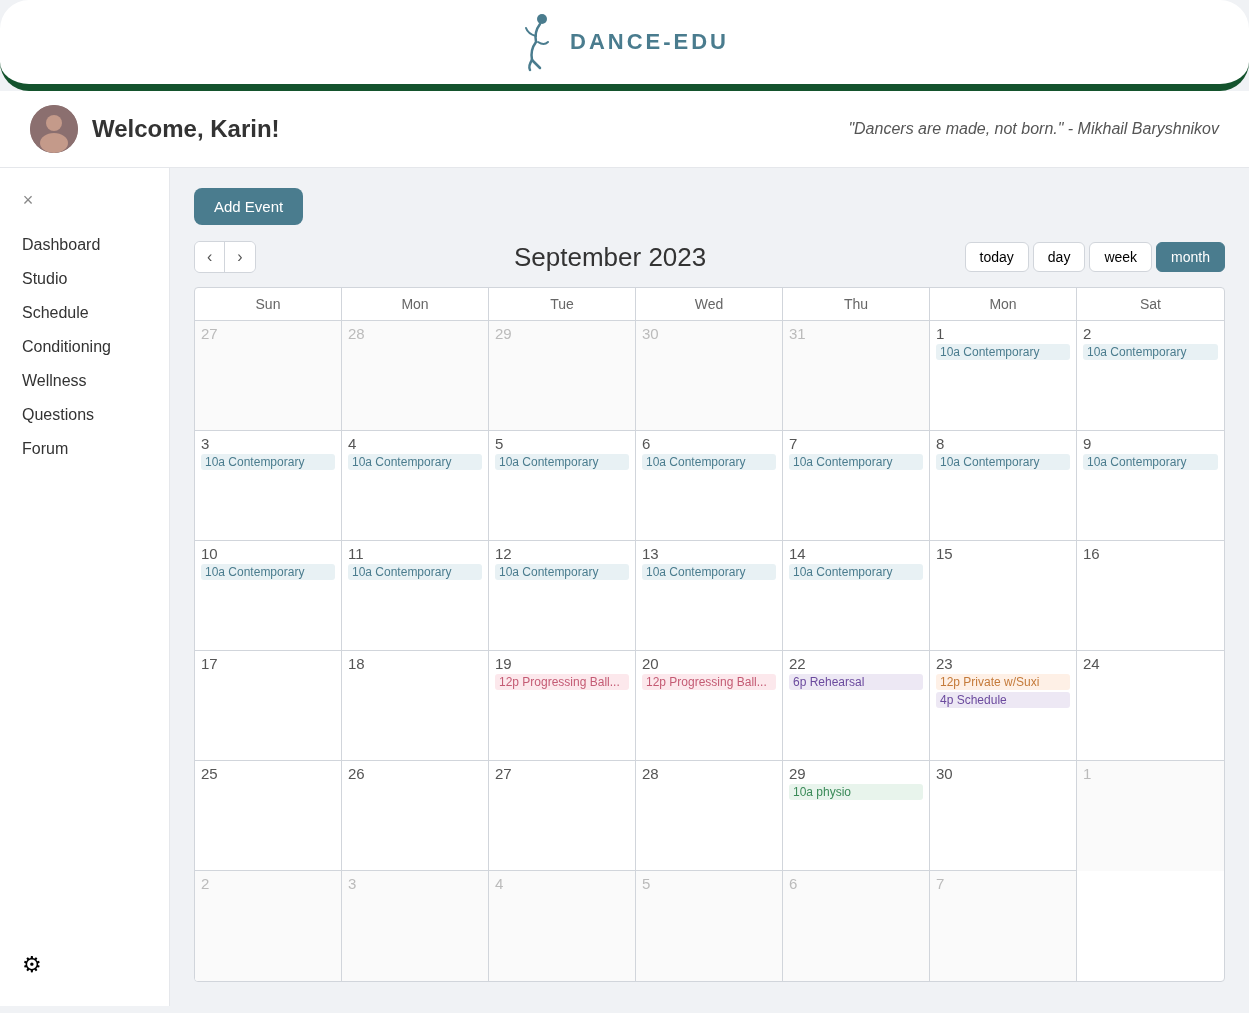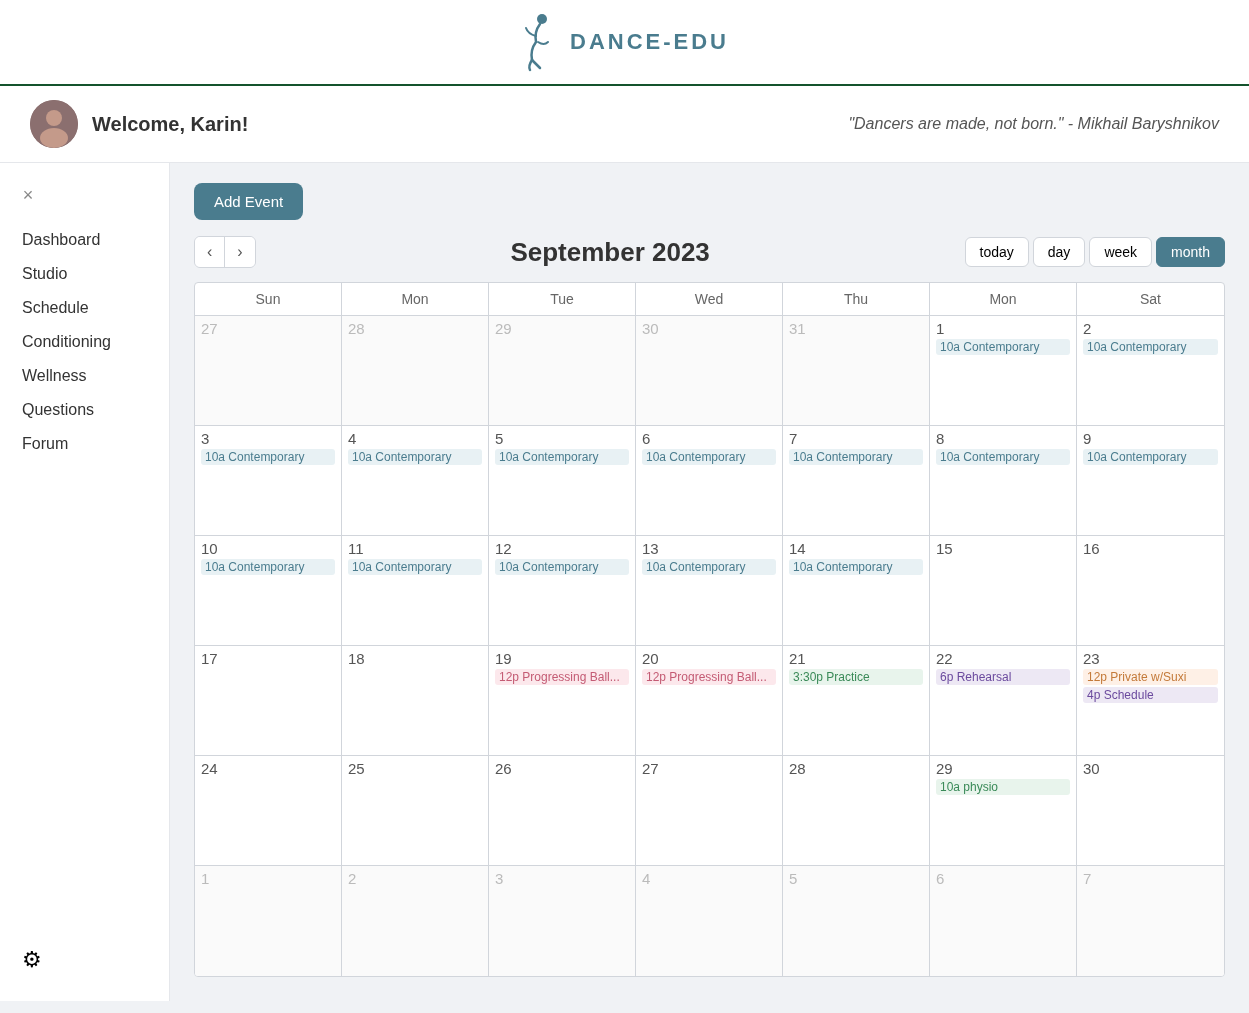--- a/index.html
+++ b/index.html
@@ -5,21 +5,22 @@
     * { box-sizing: border-box; margin: 0; padding: 0; }
     body { font-family: -apple-system, BlinkMacSystemFont, 'Segoe UI', sans-serif; background: #f0f2f5; min-height: 1013px; }
 
     
     .top-header {
       background: #fff;
       display: flex;
       justify-content: center;
       align-items: center;
       padding: 12px 0;
-      border-bottom: 2px solid #14532d;
+      border-bottom: 7px solid #14532d;
+      border-radius: 29px;
     }
     .logo-area {
       display: flex;
       align-items: center;
       gap: 10px;
     }
     .logo-text {
       font-size: 22px;
       font-weight: 700;
       letter-spacing: 3px;
@@ -41,21 +42,21 @@
     }
     .user-info { display: flex; align-items: center; gap: 14px; }
     .avatar {
       width: 48px; height: 48px;
       border-radius: 50%;
       background: #8b6f6f;
       overflow: hidden;
       display: flex; align-items: center; justify-content: center;
     }
     .avatar svg { width: 100%; height: 100%; }
-    .welcome-text { font-size: 20px; font-weight: 600; color: #333; }
+    .welcome-text { font-size: 24px; font-weight: 600; color: #333; }
     .quote-text { font-size: 16px; color: #555; font-style: italic; }
 
     
     .main-layout {
       display: flex;
       min-height: calc(1013px - 175px);
     }
 
     
     .sidebar {
@@ -134,21 +135,21 @@
       padding: 6px 12px;
       cursor: pointer;
       font-size: 16px;
       color: #555;
       border-right: 1px solid #d1d5db;
     }
     .nav-btn:last-child { border-right: none; }
 
     .month-title {
       font-size: 26px;
-      font-weight: 700;
+      font-weight: 400;
       color: #333;
     }
 
     .view-buttons {
       display: flex;
       gap: 4px;
     }
     .view-btn {
       background: #fff;
       border: 1px solid #d1d5db;
@@ -390,24 +391,20 @@
           </div>
           <div class="cal-cell">
             <div class="day-num">19</div>
             <div class="event-pill pink">12p Progressing Ball...</div>
           </div>
           <div class="cal-cell">
             <div class="day-num">20</div>
             <div class="event-pill pink">12p Progressing Ball...</div>
           </div>
           <div class="cal-cell">
-            <div class="day-num">21</div>
-            <div class="event-pill green">3:30p Practice</div>
-          </div>
-          <div class="cal-cell">
             <div class="day-num">22</div>
             <div class="event-pill purple">6p Rehearsal</div>
           </div>
           <div class="cal-cell">
             <div class="day-num">23</div>
             <div class="event-pill orange">12p Private w/Suxi</div>
             <div class="event-pill purple">4p Schedule</div>
           </div>
           <div class="cal-cell">
             <div class="day-num">24</div>

